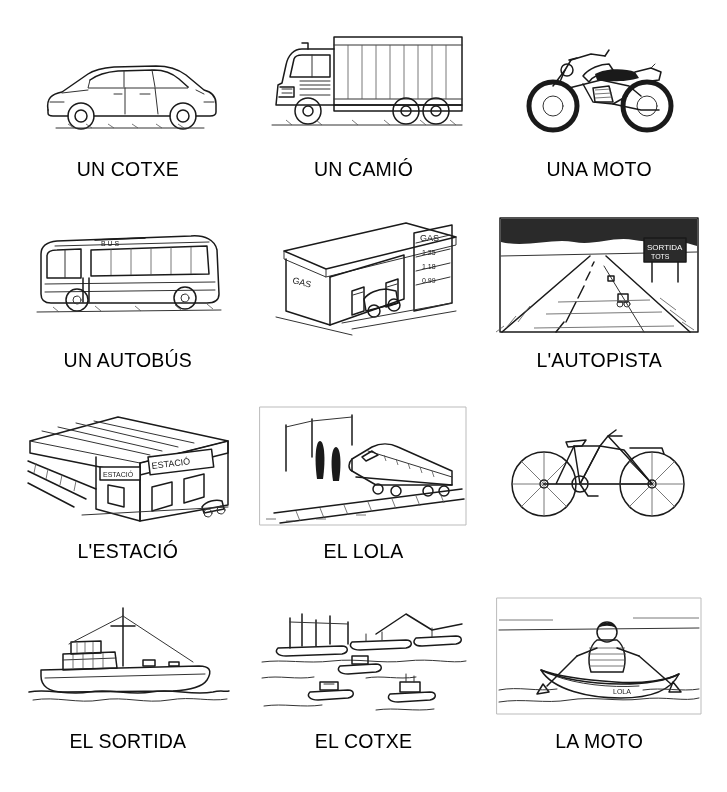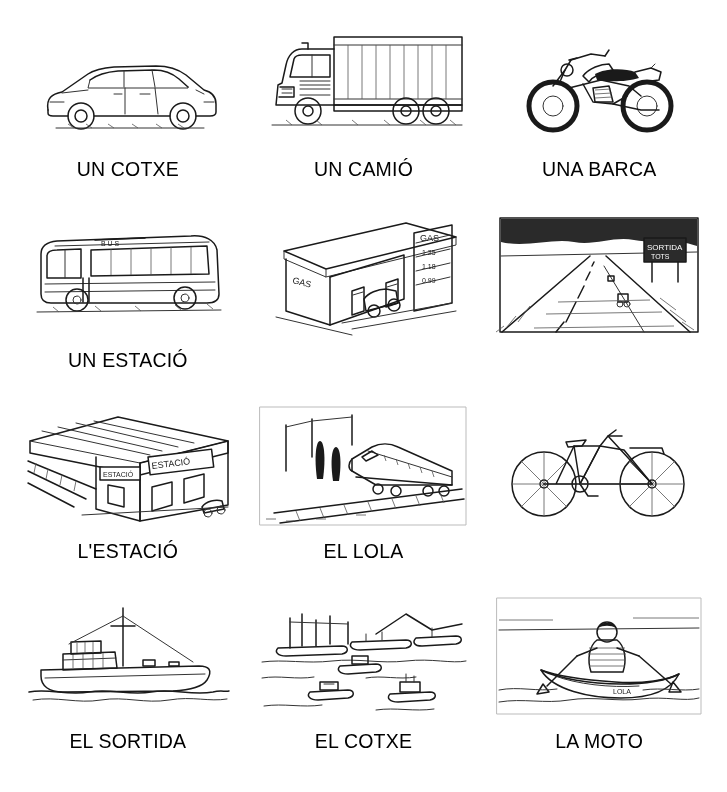--- a/index.html
+++ b/index.html
@@ -190,21 +190,21 @@
 
           <path class="ink" d="M126 48 L142 44 L152 48 L150 56 L134 58"></path>
           <path class="ink-thin" d="M142 44 L146 40"></path>
 
           <path class="ink" d="M104 80 L132 86 L150 86"></path>
 
           <path class="ink" d="M84 64 L100 62 L104 78 L86 78 Z"></path>
           <path class="ink-hatch" d="M86 66 L102 65 M86 70 L103 69 M86 74 L103 73"></path>
         </svg>
       </div>
-      <div class="caption">UNA BARCA</div>
+      <div class="caption">UNA MOTO</div>
     </div>
 
   </div>
 
   <div class="row">
 
     <div class="cell">
       <div class="art">
         <svg width="205" height="125" viewBox="0 0 205 125">
 
@@ -228,21 +228,21 @@
 
           <circle class="ink" cx="52" cy="88" r="11"></circle>
           <circle class="ink-thin" cx="52" cy="88" r="4"></circle>
           <circle class="ink" cx="160" cy="86" r="11"></circle>
           <circle class="ink-thin" cx="160" cy="86" r="4"></circle>
 
           <path class="ink-thin" d="M12 100 L196 98"></path>
           <path class="ink-hatch" d="M28 95 L34 100 M70 94 L76 99 M110 94 L116 99 M150 93 L156 98 M182 92 L188 97"></path>
         </svg>
       </div>
-      <div class="caption">UN ESTACIÓ</div>
+      <div class="caption">UN AUTOBÚS</div>
     </div>
 
     <div class="cell">
       <div class="art">
         <svg width="215" height="135" viewBox="0 0 215 135">
 
           <path class="ink" d="M28 44 L150 16 L200 30 L70 62 Z"></path>
           <path class="ink-thin" d="M28 44 L28 52 L70 70 L70 62"></path>
           <path class="ink-thin" d="M200 30 L200 38 L70 70"></path>
 
@@ -297,20 +297,21 @@
           <path class="ink" d="M158 52 L158 72 M184 52 L184 72"></path>
 
           <path class="ink" d="M124 84 L134 84 L134 92 L124 92 Z"></path>
           <circle class="ink-thin" cx="126" cy="94" r="3"></circle>
           <circle class="ink-thin" cx="133" cy="94" r="3"></circle>
           <path class="ink" d="M114 66 L120 66 L120 71 L114 71 Z"></path>
 
           <path class="ink-hatch" d="M40 118 L180 116 M52 104 L168 102 M64 92 L156 90"></path>
         </svg>
       </div>
+      <div class="caption">L'AUTOPISTA</div>
     </div>
 
   </div>
 
   <div class="row">
 
     <div class="cell">
       <div class="art">
         <svg width="212" height="130" viewBox="0 0 212 130">
 

